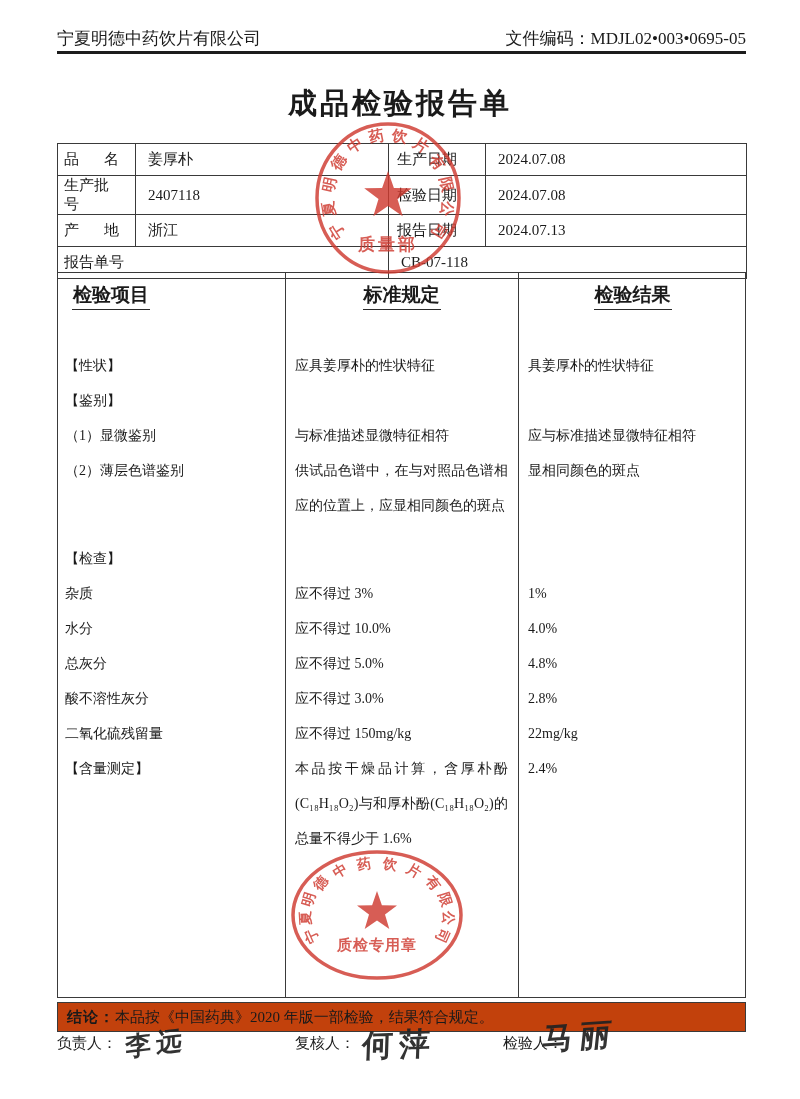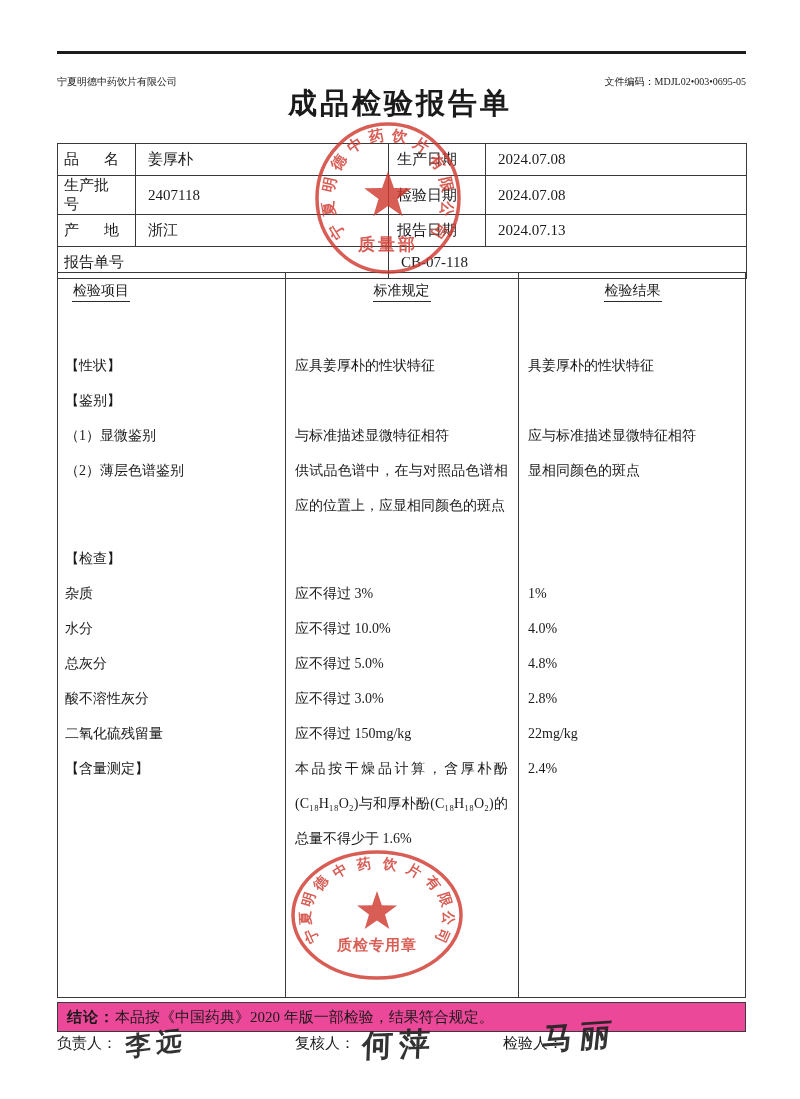--- a/index.html
+++ b/index.html
@@ -2,49 +2,49 @@
 <html><head>
 <meta charset="utf-8">
 <style>
   html,body{margin:0;padding:0;background:#e8e8e8;}
   .page{
     position:relative;width:800px;height:1099px;background:#ffffff;
     font-family:"Liberation Serif","DejaVu Serif",serif;color:#1a1a1a;
     overflow:hidden;margin:0 auto;
   }
   
-  .hdr{position:absolute;top:27px;left:57px;width:689px;display:flex;justify-content:space-between;font-size:10px;margin-top:48px;}
+  .hdr{position:absolute;top:27px;left:57px;width:689px;display:flex;justify-content:space-between;font-size:17px;}
   .hdr-rule{position:absolute;top:51px;left:57px;width:689px;height:2.5px;background:#1c1c1c;}
   
   .title{position:absolute;top:84px;left:0;width:800px;text-align:center;
          font-size:29px;font-weight:bold;letter-spacing:3px;}
   
   table.info{position:absolute;top:143px;left:57px;width:689px;border-collapse:collapse;table-layout:fixed;font-size:15px;}
   table.info td{border:1px solid #3a3a3a;height:31px;padding:0;vertical-align:middle;}
   table.info td.lab{padding-left:6px;padding-right:16px;}
   table.info td.lab2{padding-left:8px;}
   table.info td.val{padding-left:12px;}
   .spread{text-align:justify;text-align-last:justify;}
   
   .main{position:absolute;top:272px;left:57px;width:689px;height:726px;border:1px solid #3a3a3a;box-sizing:border-box;font-size:14px;}
   .vline{position:absolute;top:0;bottom:0;width:1px;background:#3a3a3a;}
-  .mt-header{display:grid;grid-template-columns:227px 233px 229px;height:40px;align-items:start;padding-top:9px;box-sizing:border-box;font-size:14px;}
+  .mt-header{display:grid;grid-template-columns:227px 233px 229px;height:40px;align-items:start;padding-top:9px;box-sizing:border-box;font-size:19px;font-weight:bold;}
   .mt-header .h{text-align:center;}
   .mt-header .h:first-child{text-align:left;padding-left:14px;}
   .hul{display:inline-block;border-bottom:1px solid #2a2a2a;padding:0 1px 1px 1px;}
   .mt-body{padding-top:35px;}
   .trow{display:grid;grid-template-columns:227px 233px 229px;min-height:35px;line-height:35px;}
   .trow.gap{margin-top:18px;}
   .tcell{overflow:hidden;}
   .c-item{padding-left:7px;}
   .c-standard{padding:0 10px;text-align:justify;}
   .c-result{padding-left:10px;}
   
   .conclusion{position:absolute;top:1002px;left:57px;width:689px;height:30px;line-height:29px;
-              border:1px solid #3a3a3a;box-sizing:border-box;font-size:15px;padding-left:9px;background:#ec4899;}
+              border:1px solid #3a3a3a;box-sizing:border-box;font-size:15px;padding-left:9px;background:#c2410c;}
   .conclusion b{letter-spacing:1px;}
   
   .flabel{position:absolute;top:1034px;font-size:15px;}
   .sig{position:absolute;color:#222;opacity:0.92;font-weight:600;white-space:nowrap;}
   .sig1{top:1026px;left:125px;font-size:26px;transform:rotate(-7deg) skewX(-6deg);letter-spacing:5px;}
   .sig2{top:1024px;left:362px;font-size:31px;transform:rotate(-2deg) skewX(-4deg);letter-spacing:6px;}
   .sig3{top:1016px;left:542px;font-size:31px;transform:rotate(-4deg) skewX(-10deg);letter-spacing:7px;}
   
   .stamps{position:absolute;top:0;left:0;width:800px;height:1099px;pointer-events:none;z-index:6;
           font-family:"Liberation Serif","DejaVu Serif",serif;}

